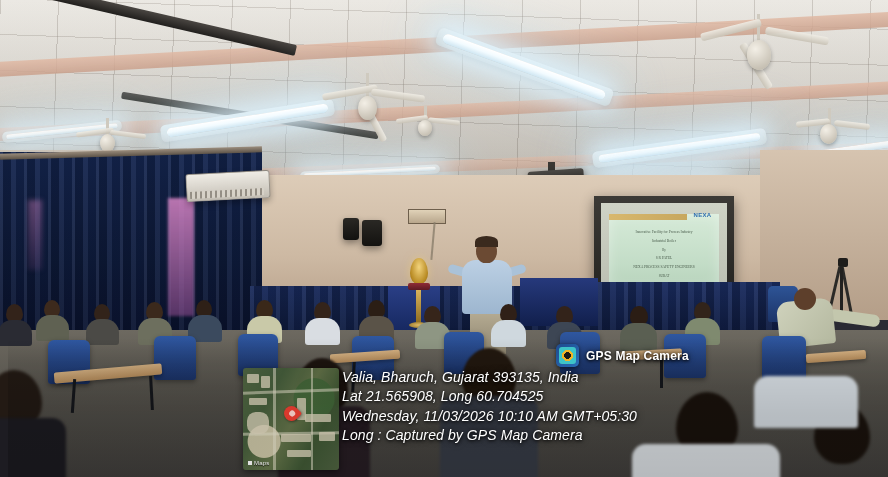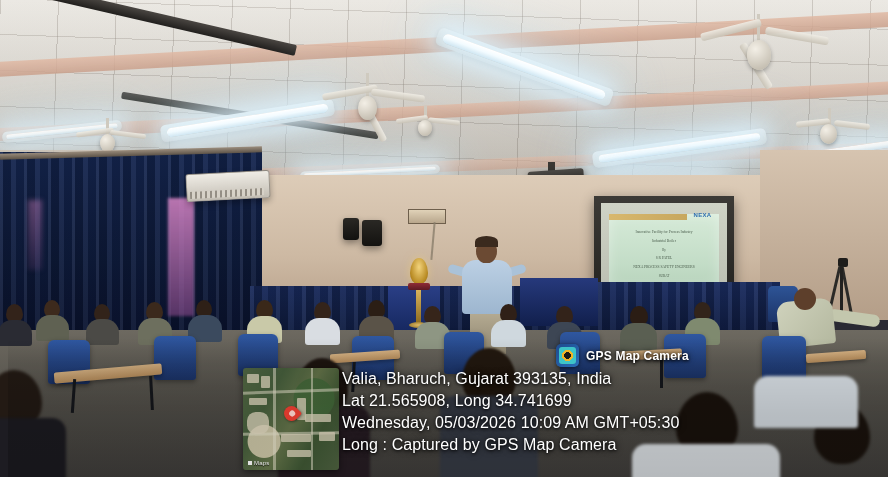--- a/index.html
+++ b/index.html
@@ -426,22 +426,22 @@
   .flag i{display:block;height:33.34%;width:100%;}
   .flag .s1{background:#FF9933;}
   .flag .s2{background:#FFFFFF;}
   .flag .s3{background:#138808;}
   .flag::after{
     content:"";position:absolute;left:50%;top:50%;
     width:5px;height:5px;margin:-2.5px 0 0 -2.5px;
     border:1px solid #000080;border-radius:50%;
   }
   .info-line{
-    font-size:16px;line-height:1.38;font-weight:normal;
-    letter-spacing:.1px;white-space:nowrap;
+    font-size:14px;line-height:1.38;font-weight:normal;
+    letter-spacing:.1px;white-space:nowrap;font-style:italic;
   }
 </style>
 </head>
 <body>
 
 <div id="photo">
 
   <div class="layer" id="ceiling"></div>
   <div class="layer beam" id="beam1"></div>
   <div class="layer beam" id="beam2"></div>
@@ -659,19 +659,19 @@
 
     <div id="gps-badge">
       <div id="gps-logo">
         <div id="gps-logo-inner"></div>
       </div>
       <div id="gps-label">GPS Map Camera</div>
     </div>
 
     <div id="info">
       <div class="info-line">Valia, Bharuch, Gujarat 393135, India</div>
-      <div class="info-line">Lat 21.565908, Long 34.741699</div>
-      <div class="info-line">Wednesday, 05/03/2026 10:09 AM GMT+05:30</div>
+      <div class="info-line">Lat 21.565908, Long 60.704525</div>
+      <div class="info-line">Wednesday, 11/03/2026 10:10 AM GMT+05:30</div>
       <div class="info-line">Long : Captured by GPS Map Camera</div>
     </div>
   </div>
 
 </div>
 
 </body></html>

